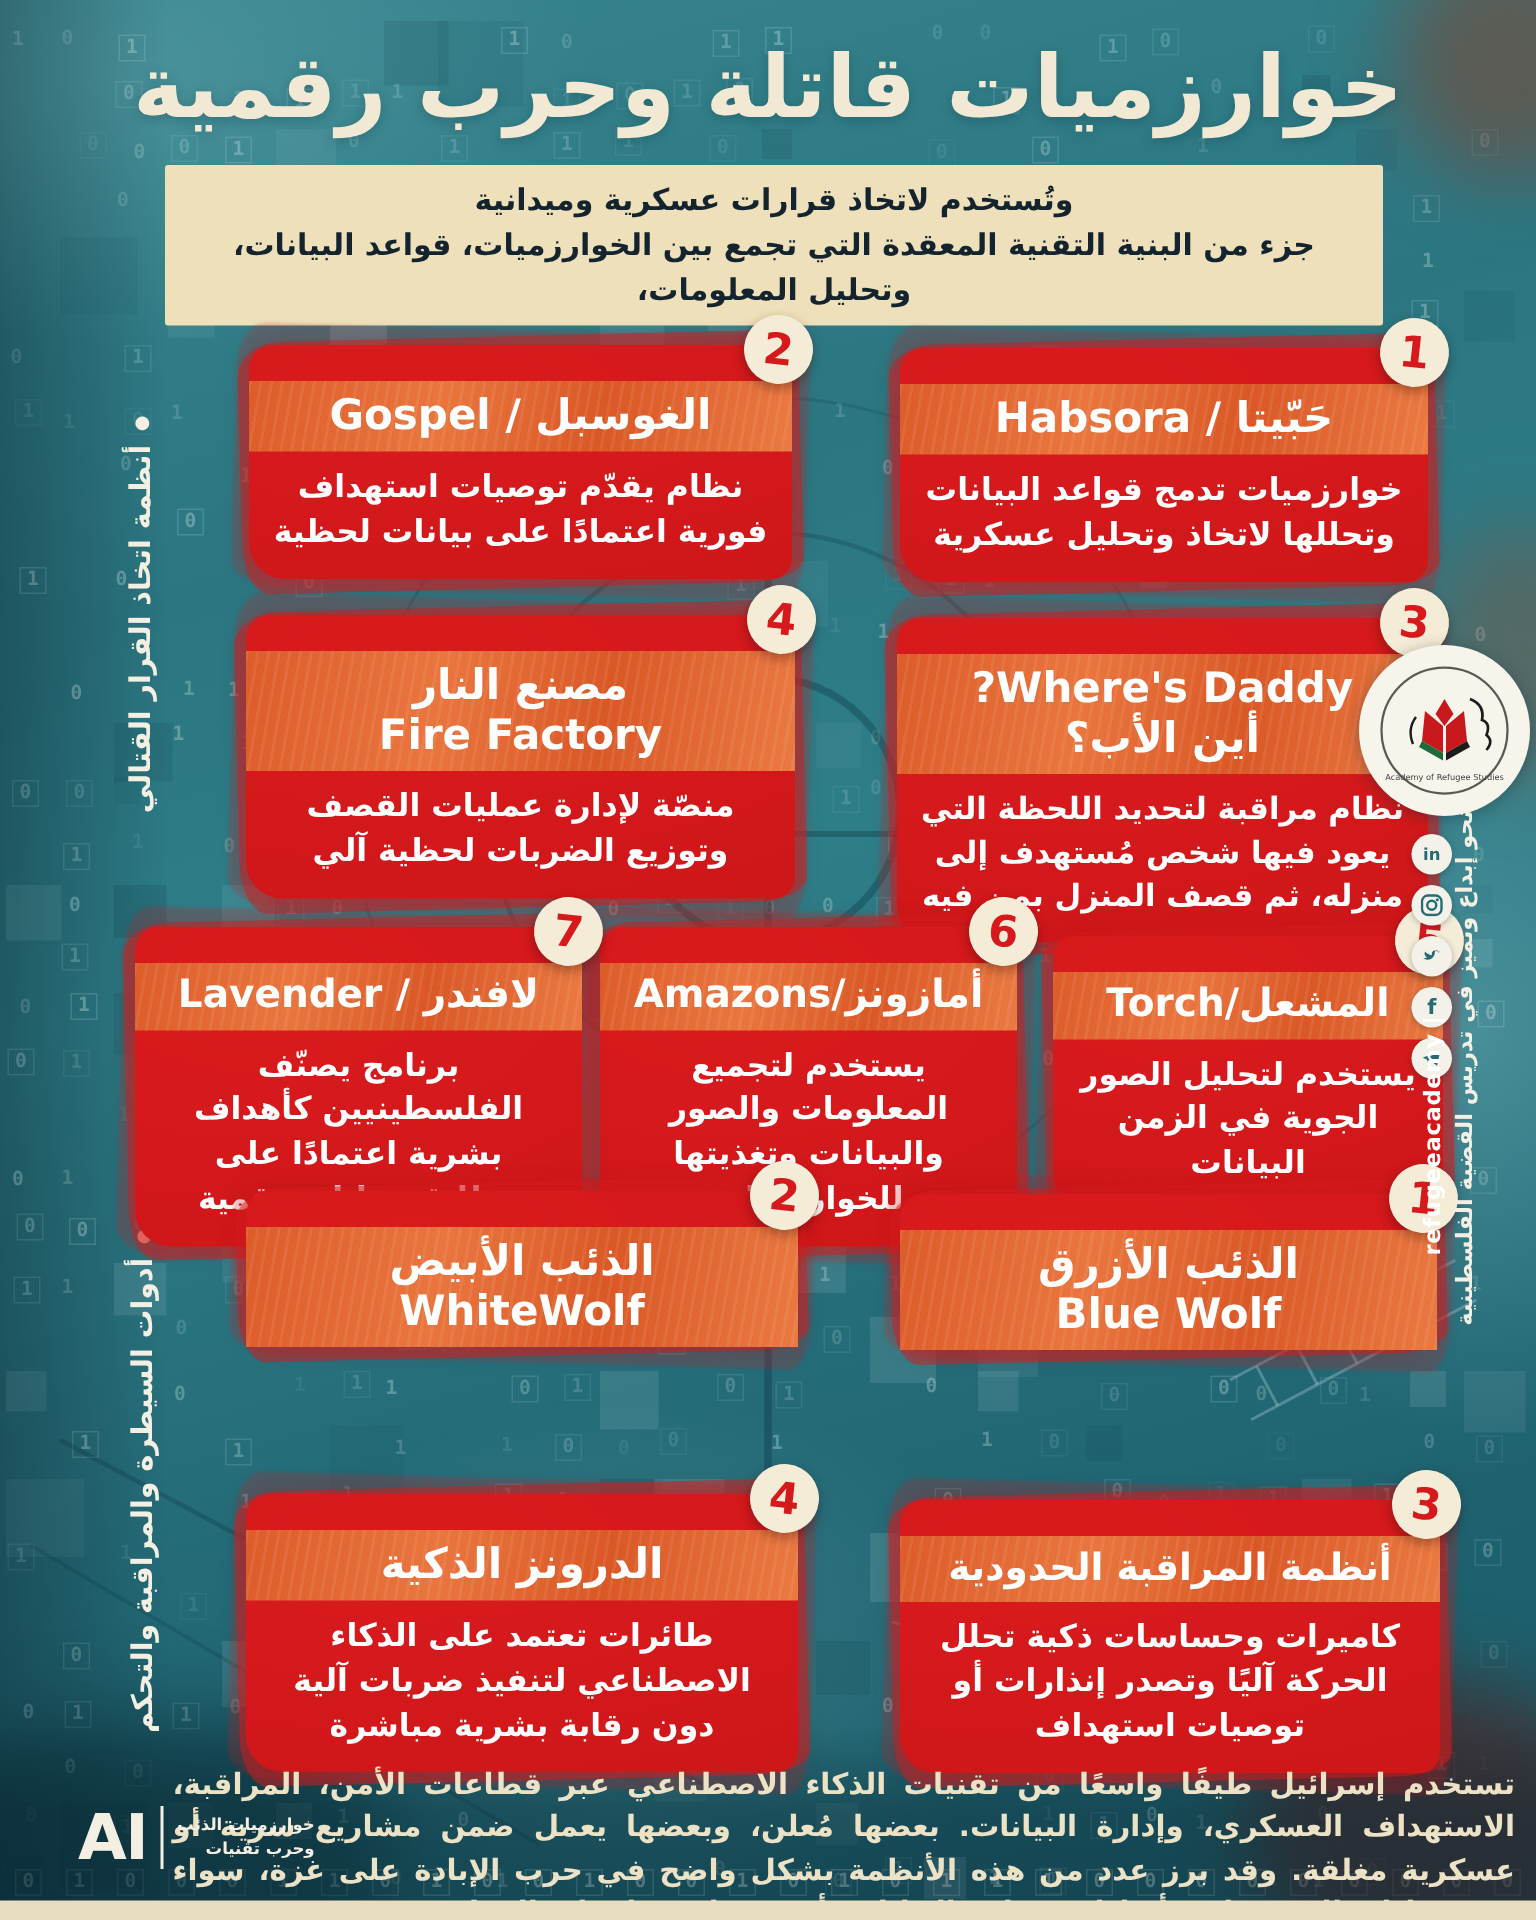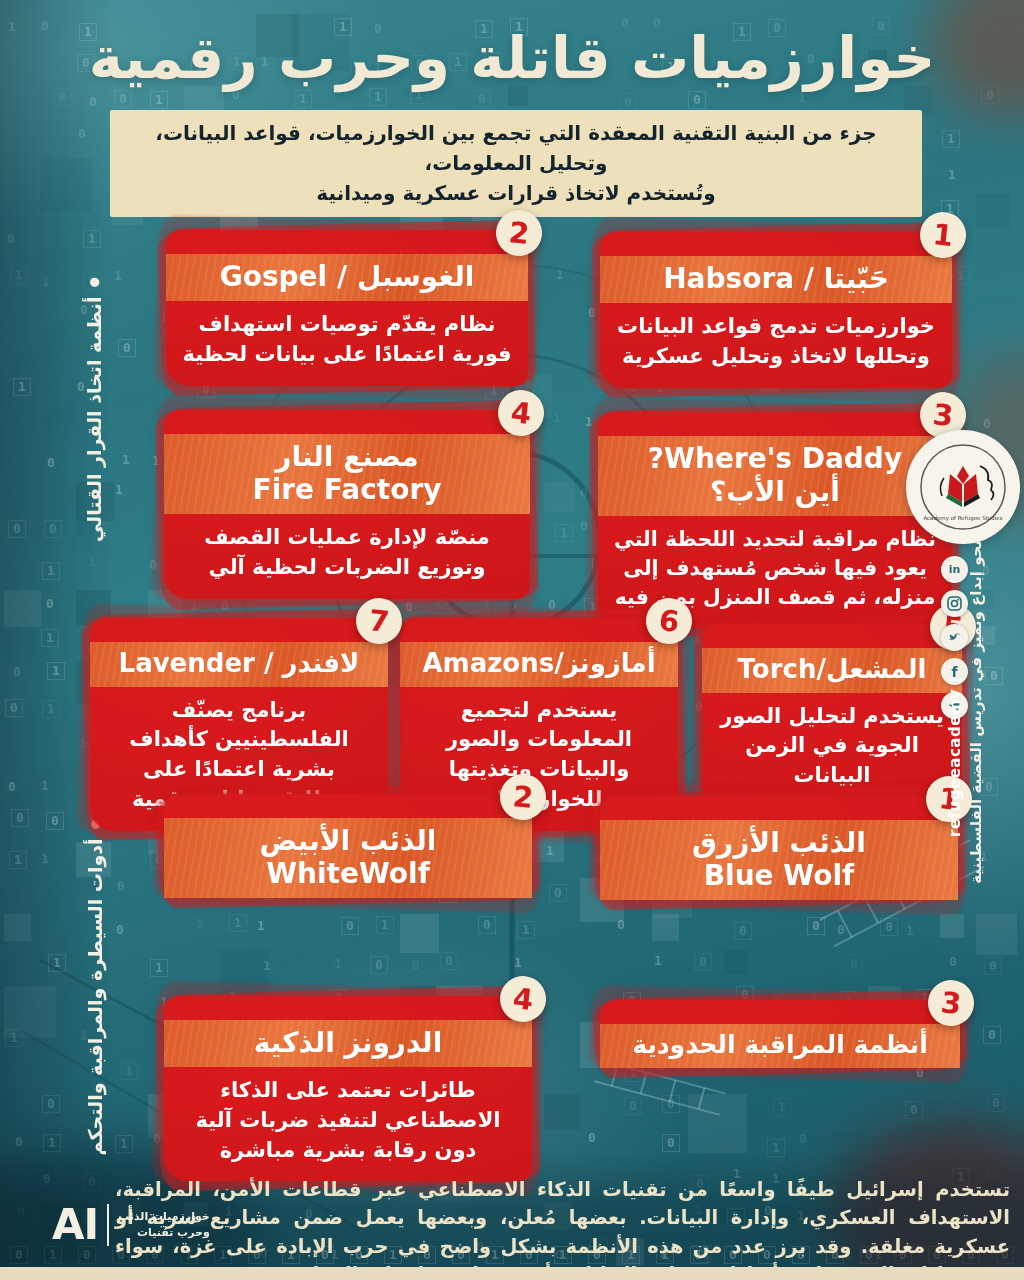--- a/index.html
+++ b/index.html
@@ -678,22 +678,22 @@
       <line x1="18" y1="0" x2="18" y2="22"></line>
         <line x1="48" y1="0" x2="48" y2="22"></line>
       <line x1="78" y1="0" x2="78" y2="22"></line>
         <line x1="108" y1="0" x2="108" y2="22"></line>
     </g>
   </g>
 </svg>
 
 <h1 class="title">خوارزميات قاتلة وحرب رقمية</h1>
 <div class="subtitle">
+  <div>وتُستخدم لاتخاذ قرارات عسكرية وميدانية</div>
   <div>جزء من البنية التقنية المعقدة التي تجمع بين الخوارزميات، قواعد البيانات، وتحليل المعلومات،</div>
-  <div>وتُستخدم لاتخاذ قرارات عسكرية وميدانية</div>
 </div>
 
 <div class="vlabel vl1">
   <span class="dot">●</span>
   <span>أنظمة اتخاذ القرار القتالي</span>
 </div>
 <div class="vlabel vl2">
   <span class="dot">●</span>
   <span>أدوات السيطرة والمراقبة والتحكم</span>
 </div>
@@ -776,20 +776,21 @@
     <div class="t2">WhiteWolf</div>
   </header>
 </section>
 
 <section class="card b3">
   <span class="badge">3</span>
   <header class="band">
     <div class="t1">أنظمة المراقبة الحدودية</div>
 
   </header>
+  <p class="cbody">كاميرات وحساسات ذكية تحلل الحركة آليًا وتصدر إنذارات أو توصيات استهداف</p>
 </section>
 
 <section class="card b4">
   <span class="badge">4</span>
   <header class="band">
     <div class="t1">الدرونز الذكية</div>
 
   </header>
   <p class="cbody">طائرات تعتمد على الذكاء الاصطناعي لتنفيذ ضربات آلية دون رقابة بشرية مباشرة</p>
 </section>

